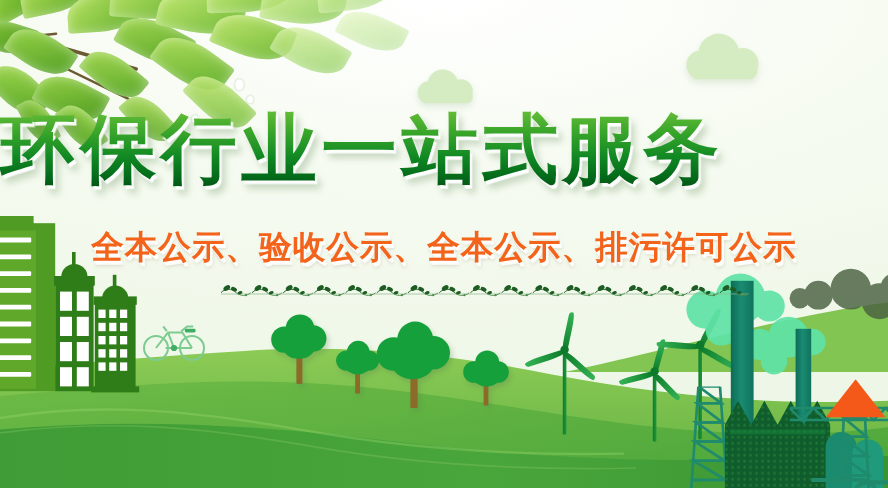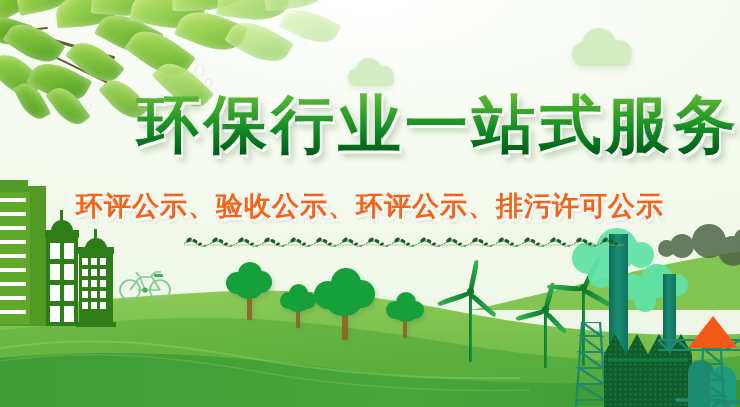--- a/index.html
+++ b/index.html
@@ -31,21 +31,21 @@
     border-radius:60% 6% 60% 6%;
     box-shadow:inset 0 0 10px rgba(255,255,255,.45);
   }
   .branch{position:absolute;background:#6c5a33;border-radius:2px;transform-origin:0 50%;}
   .drop{position:absolute;border-radius:50%;background:rgba(255,255,255,.85);
         box-shadow:0 0 2px rgba(150,190,140,.9);}
 
   
   .headline{
     position:absolute;left:0;right:0;top:88px;
-    text-align:right;
+    text-align:left;
     font-family:"DejaVu Serif","Liberation Serif",serif;
     font-weight:700;
     font-size:63px;
     line-height:72px;
     letter-spacing:4px;
     white-space:nowrap;
     background:linear-gradient(180deg,#6fc23b 0%,#3da82b 28%,#128a24 58%,#046b1a 82%,#024d12 100%);
     -webkit-background-clip:text;background-clip:text;
     color:transparent;-webkit-text-fill-color:transparent;
     filter:drop-shadow(2px 3px 0 rgba(255,255,255,.95))
@@ -420,15 +420,15 @@
       <use href="#vsprig" x="260"></use>
       <use href="#vsprig" x="286"></use>
     <use href="#vsprig" x="312"></use>
       <use href="#vsprig" x="338"></use>
       <use href="#vsprig" x="364"></use>
     <use href="#vsprig" x="390"></use>
       <use href="#vsprig" x="416"></use>
   </svg>
 
   <div class="headline">环保行业一站式服务</div>
-  <div class="subline">环评公示、验收公示、环评公示、排污许可公示</div>
+  <div class="subline">全本公示、验收公示、全本公示、排污许可公示</div>
 
 </div>
 
 </body></html>

